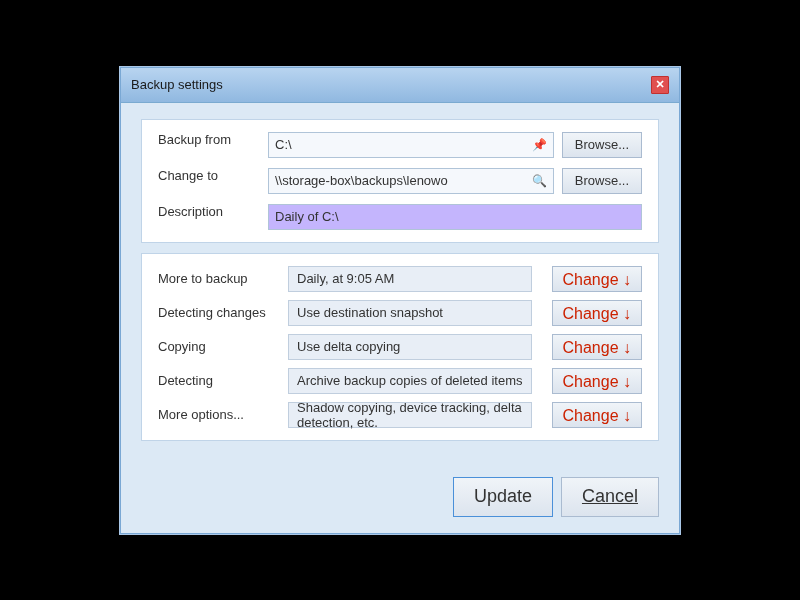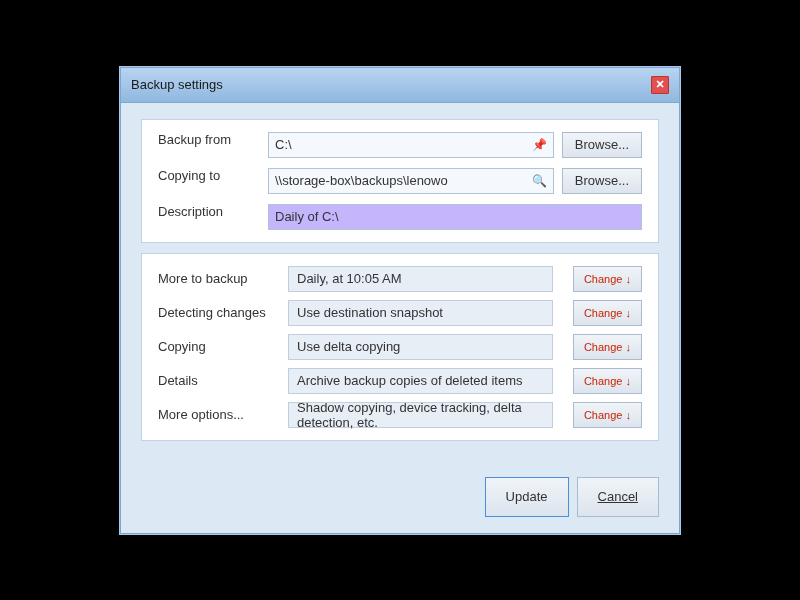--- a/index.html
+++ b/index.html
@@ -167,21 +167,21 @@
 
     .change-btn {
       margin-left: 20px;
       padding: 4px 10px;
       background: linear-gradient(to bottom, #f0f4f8, #dce4ee);
       border: 1px solid #aabbd0;
       color: #cc2200;
       cursor: pointer;
       height: 26px;
       white-space: nowrap;
-      font-size: 11px;
+      font-size: 16px;
     }
 
     .details-btn {
       margin-left: 8px;
       padding: 4px 10px;
       background: linear-gradient(to bottom, #f0f4f8, #dce4ee);
       border: 1px solid #aabbd0;
       color: #333;
       cursor: pointer;
       height: 26px;
@@ -193,21 +193,21 @@
       display: flex;
       justify-content: flex-end;
       padding: 10px 20px 16px;
       gap: 8px;
     }
 
     .footer-btn {
       padding: 5px 20px;
       cursor: pointer;
       height: 40px;
-      font-size: 13px;
+      font-size: 18px;
     }
 
     .update-btn {
       background: linear-gradient(to bottom, #f0f4f8, #dce4ee);
       border: 1px solid #4a90d9;
       color: #333;
     }
 
     .cancel-btn {
       background: linear-gradient(to bottom, #f0f4f8, #dce4ee);
@@ -233,59 +233,59 @@
       <div class="field-row">
         <span class="field-label">Backup from</span>
         <div class="field-input-wrap">
           <input type="text" class="field-input" value="C:\" style="">
           <span class="input-icon">📌</span>
         </div>
         <button class="browse-btn">Browse...</button>
       </div>
 
       <div class="field-row">
-        <span class="field-label">Copying to</span>
+        <span class="field-label">Change to</span>
         <div class="field-input-wrap">
           <input type="text" class="field-input" value="\\storage-box\backups\lenowo" style="">
           <span class="input-icon">🔍</span>
         </div>
         <button class="browse-btn">Browse...</button>
       </div>
 
       <div class="field-row">
         <span class="field-label">Description</span>
         <div class="field-input-wrap">
           <input type="text" class="description-input" value="Daily of C:\" style="">
         </div>
       </div>
     </div>
 
     <div class="settings-section">
 
 
       <div class="setting-row">
         <span class="setting-label">More to backup</span>
-        <div class="setting-value">Daily, at 10:05 AM</div>
+        <div class="setting-value">Daily, at 9:05 AM</div>
         <button class="change-btn">Change ↓</button>
       </div>
 
       <div class="setting-row">
         <span class="setting-label">Detecting changes</span>
         <div class="setting-value">Use destination snapshot</div>
         <button class="change-btn">Change ↓</button>
       </div>
 
       <div class="setting-row">
         <span class="setting-label">Copying</span>
         <div class="setting-value">Use delta copying</div>
         <button class="change-btn">Change ↓</button>
       </div>
 
       <div class="setting-row">
-        <span class="setting-label">Details</span>
+        <span class="setting-label">Detecting</span>
         <div class="setting-value">Archive backup copies of deleted items</div>
         <button class="change-btn">Change ↓</button>
       </div>
 
       <div class="setting-row">
         <span class="setting-label">More options...</span>
         <div class="setting-value">Shadow copying, device tracking, delta detection, etc.</div>
         <button class="change-btn">Change ↓</button>
       </div>
 

